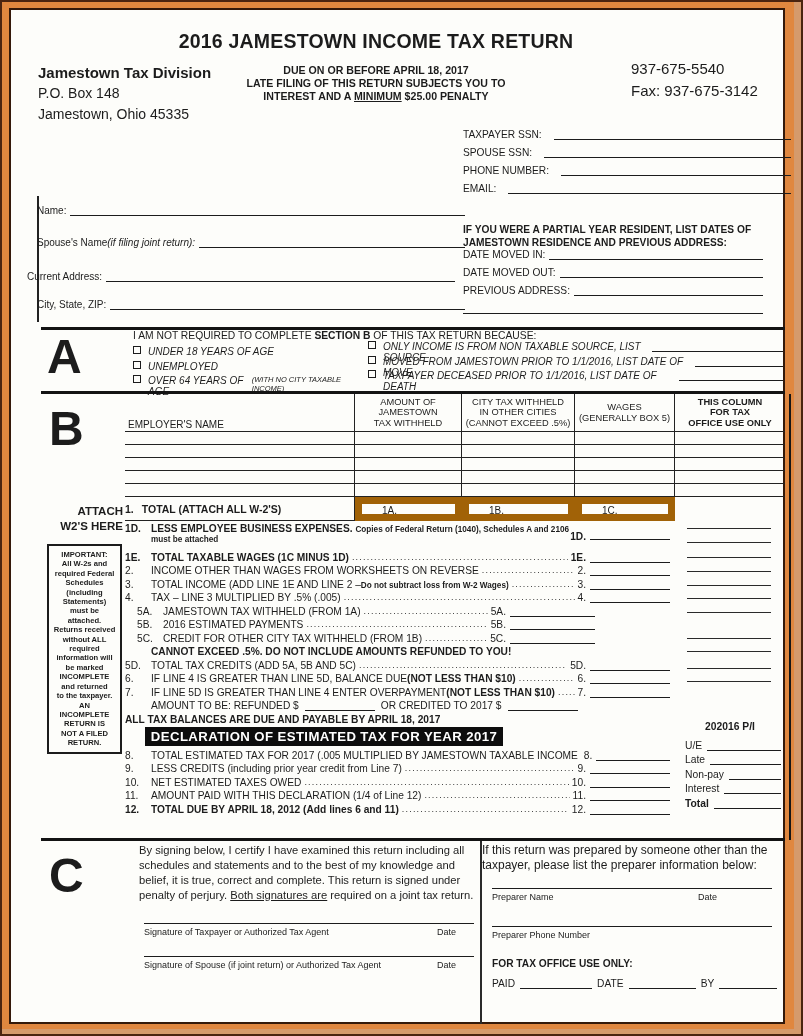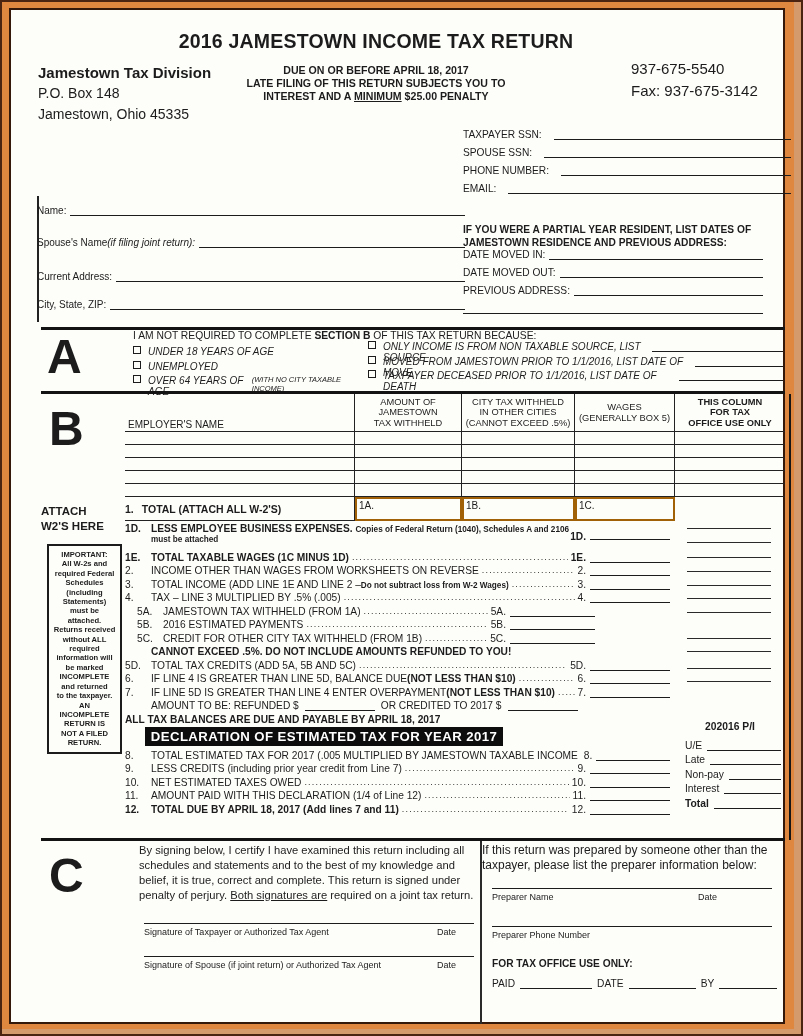--- a/index.html
+++ b/index.html
@@ -49,33 +49,33 @@
   .letter { font-size:48px; font-weight:bold; line-height:46px; }
   
   .a-intro { left:122px; top:320px; font-size:10.3px; }
   .a-left { left:122px; top:336px; width:225px; }
   .a-right { left:357px; top:331px; width:415px; }
   .opt { display:flex; align-items:flex-start; height:14.5px; font-size:10px;font-style:italic; }
   .cb { width:8px; height:8px; border:1.5px solid #1c1c1c; margin-right:7px; flex:none; margin-bottom:1px; }
   .opt .sm { font-size:7.5px; margin-left:2px; margin-bottom:0.5px; }
   .opt .blank { margin-left:3px; }
   
-  .attach { left:30px; top:494px; width:82px; text-align:left; font-weight:bold; font-size:11.5px; line-height:15px; }
+  .attach { left:30px; top:494px; width:82px; text-align:right; font-weight:bold; font-size:11.5px; line-height:15px; }
   .important { left:36px; top:534px; width:75px; border:2px solid #1c1c1c; padding:4px 1px; text-align:center;
                font-size:7.6px; line-height:9.4px; font-weight:bold; }
   
   .w2table { left:114px; top:384px; width:660px; display:grid; grid-template-columns:230px 107px 113px 100px 110px; font-size:9.3px; }
   .w2table .hc { border-bottom:1.3px solid #222; height:38px; display:flex; align-items:center; justify-content:center;
                  text-align:center; line-height:10.5px; padding:1px; }
   .w2table .hc.first { justify-content:flex-start; align-items:flex-end; font-size:10px; padding-left:3px; }
   .w2table .vr { border-right:1.3px solid #222; }
   .w2table .rc { height:13px; border-bottom:1.3px solid #222; }
   .w2table .r1 { height:24px; font-size:10px; }
   .w2table .r1.lab { display:flex; align-items:center; font-weight:bold; font-size:10.5px; border-bottom:1.6px solid #222; }
-  .w2table .cellbox { border:2px solid #a16207; padding:1px 2px; }
+  .w2table .cellbox { border:7px solid #a16207; padding:1px 20px; }
   .office-vline { left:778px; top:384px; width:2px; height:446px; background:#161616; }
   .ofl { position:absolute; width:84px; border-bottom:1.5px solid #2a2a2a; left:676px; }
   
   .blines { left:114px; top:513px; width:545px; font-size:10.2px; }
   .brow { display:flex; align-items:flex-end; height:13.5px; white-space:nowrap; }
   .brow .bnum { width:26px; flex:none; }
   .brow.ind { padding-left:12px; }
   .brow.w5x { width:470px; }
   .dots { flex:1; overflow:hidden; height:12px; margin:0 3px; }
   .dots::after { content:"....................................................................................................................................................."; letter-spacing:1.2px; font-size:9px; color:#2a2a2a; }
@@ -154,21 +154,21 @@
 
   <div class="irow" style="left:26px; top:195px;">
       <span style="margin-right:4px">Name:</span>
       <span class="blank fill"></span>
     </div>
   <div class="irow" style="left:26px; top:227px;">
       <span>Spouse's Name </span>
       <span class="it" style="margin-right:4px">(if filing joint return):</span>
       <span class="blank fill"></span>
     </div>
-  <div class="irow" style="left:26px; top:261px;">
+  <div class="irow" style="left:16px; top:261px;">
       <span style="margin-right:4px">Current Address:</span>
       <span class="blank fill"></span>
     </div>
   <div class="irow" style="left:26px; top:289px;">
       <span style="margin-right:4px">City, State, ZIP:</span>
       <span class="blank fill"></span>
     </div>
 
   <div class="abs partial">
     <div class="hline">IF YOU WERE A PARTIAL YEAR RESIDENT, LIST DATES OF</div>
@@ -461,21 +461,21 @@
       </div>
     <div class="brow">
         <span class="bnum">11.</span>
         <span>AMOUNT PAID WITH THIS DECLARATION (1/4 of Line 12)</span>
         <span class="dots"></span>
         <span class="rlbl">11.</span>
         <span class="blank w80"></span>
       </div>
     <div class="brow">
         <span class="bnum b">12.</span>
-        <span class="b">TOTAL DUE BY APRIL 18, 2017 (Add lines 7 and 11)</span>
+        <span class="b">TOTAL DUE BY APRIL 18, 2012 (Add lines 6 and 11)</span>
         <span class="dots"></span>
         <span class="rlbl">12.</span>
         <span class="blank w80"></span>
       </div>
   </div>
 
   <div class="abs divider" style="left:30px; top:828px; width:744px;"></div>
   <div class="abs letter" style="left:38px; top:843px;">C</div>
   <div class="abs cert"><span>By signing below, I certify I have examined this return including all schedules and statements and to the best of my knowledge and belief, it is true, correct and complete. This return is signed under penalty of perjury. </span><span class="u">Both signatures are</span><span> required on a joint tax return.</span></div>
 

